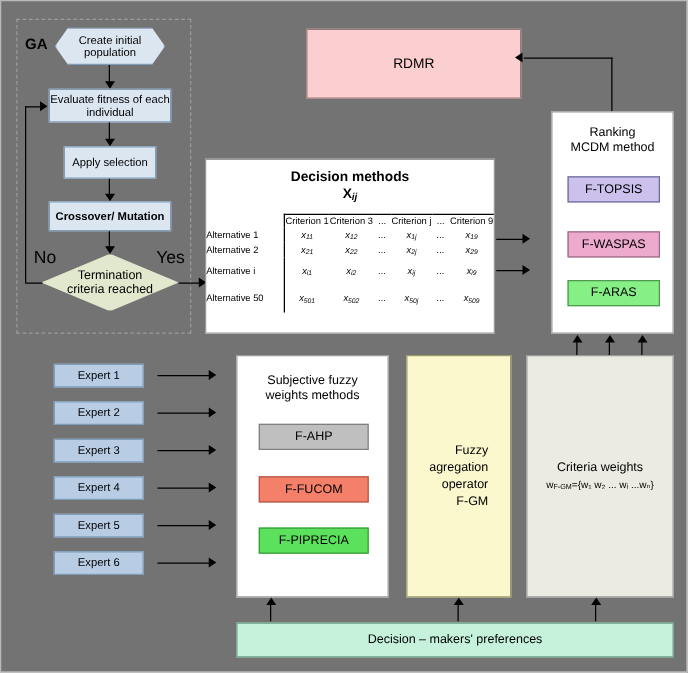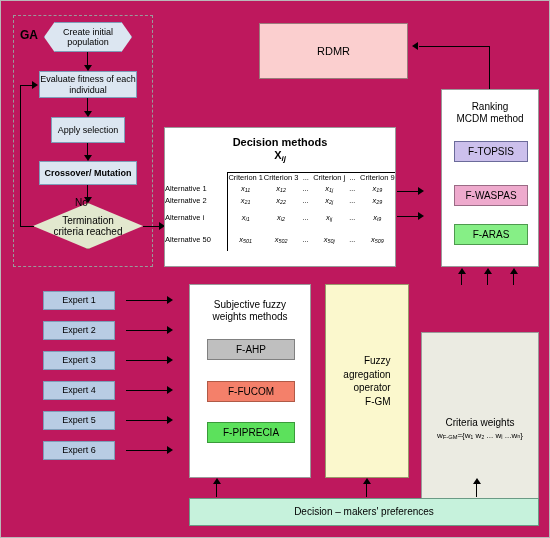--- a/index.html
+++ b/index.html
@@ -1,20 +1,20 @@
 <!DOCTYPE html>
 <html><head>
 <meta charset="utf-8">
 <style>
   html,body{margin:0;padding:0;background:#ffffff;}
   body{font-family:"Liberation Sans","DejaVu Sans",sans-serif;}
   #canvas{
     position:relative;
     width:550px;height:538px;
-    background:#be185d;
+    background:#737373;
     border:1px solid #b9b9b9;
     box-sizing:border-box;
     overflow:hidden;
   }
   .abs{position:absolute;box-sizing:border-box;}
   .box{
     display:flex;align-items:center;justify-content:center;
     text-align:center;line-height:1.15;
     border:1px solid #6b6b6b;
   }
@@ -33,40 +33,40 @@
   .rdmr{background:#fbcfcf;border:1px solid #9a7b7b;font-size:11px;}
   .mcdm-panel{background:#ffffff;border:1px solid #9a9a9a;}
   .m-topsis{background:#ccc0ec;border:1px solid #6b6b9a;font-size:10px;}
   .m-waspas{background:#eeaacd;border:1px solid #9a6b85;font-size:10px;}
   .m-aras{background:#86ef86;border:1px solid #4e9a4e;font-size:10px;}
   .expert{background:#b8cce4;border:1px solid #7f9db9;font-size:9px;}
   .w-ahp{background:#bfbfbf;border:1px solid #808080;font-size:10px;}
   .w-fucom{background:#f4806a;border:1px solid #b05a47;font-size:10px;}
   .w-piprecia{background:#5ce15c;border:1px solid #3a9a3a;font-size:10px;}
   .fuzzy-panel{background:#fbf8cd;border:1px solid #9a9a6b;}
-  .crit-panel{background:#ebebe2;border:1px solid #9a9a9a;margin-top:48px;}
+  .crit-panel{background:#ebebe2;border:1px solid #9a9a9a;}
   .dm-panel{background:#c6f2dc;border:1px solid #6b9a85;font-size:10px;}
   .matrix-panel{background:#ffffff;border:1px solid #9a9a9a;}
   .title{font-size:10px;color:#000;text-align:center;line-height:1.2;}
   .mtitle{font-size:11px;font-weight:bold;text-align:center;}
   .matrix-table{font-size:7.5px;border-collapse:collapse;width:100%;}
   .matrix-table td{padding:0;white-space:nowrap;}
   .mt-rowhdr{text-align:left;padding-right:3px !important;}
   .mt-cell{text-align:center;font-style:italic;}
   .mt-colhdr{text-align:center;font-size:7.5px;padding-bottom:1px !important;}
   .vline{border-left:1px solid #000;}
   .hline-top{border-top:1px solid #000;}
   .sub{font-size:0.72em;vertical-align:-0.25em;}
   
   .ln{position:absolute;background:#000;}
   .ah-d{position:absolute;width:0;height:0;border-left:4px solid transparent;border-right:4px solid transparent;border-top:6px solid #000;}
   .ah-u{position:absolute;width:0;height:0;border-left:4px solid transparent;border-right:4px solid transparent;border-bottom:6px solid #000;}
   .ah-r{position:absolute;width:0;height:0;border-top:4px solid transparent;border-bottom:4px solid transparent;border-left:6px solid #000;}
   .ah-l{position:absolute;width:0;height:0;border-top:4px solid transparent;border-bottom:4px solid transparent;border-right:6px solid #000;}
-  .lbl{position:absolute;font-size:10px;color:#000;margin-left:48px;}
+  .lbl{position:absolute;font-size:14px;color:#000;}
   .formula{font-size:8px;text-align:center;white-space:nowrap;}
 </style>
 </head>
 <body>
 
 <div id="canvas">
 
   <div class="abs ga-dashed" style="left:12px;top:14px;width:140px;height:252px;"></div>
   <div class="abs ga-label" style="left:19px;top:27px;">GA</div>
 
@@ -101,21 +101,21 @@
   <div class="lbl" style="left:26px;top:196px;">No</div>
   <div class="ln" style="left:19px;top:225px;width:14px;height:1px;"></div>
   <div class="ln" style="left:19px;top:84px;width:1px;height:141px;"></div>
   <div class="ln" style="left:19px;top:84px;width:12px;height:1px;"></div>
   <div class="ah-r" style="left:31px;top:80px;"></div>
 
   <div class="lbl" style="left:124px;top:196px;">Yes</div>
   <div class="ln" style="left:142px;top:225px;width:17px;height:1px;"></div>
   <div class="ah-r" style="left:158px;top:221px;"></div>
 
-  <div class="abs box rdmr" style="left:258px;top:22px;width:149px;height:56px;">
+  <div class="abs box rdmr" style="left:244px;top:22px;width:172px;height:56px;">
     <span>RDMR</span>
   </div>
 
   <div class="ln" style="left:488px;top:45px;width:1px;height:43px;"></div>
   <div class="ln" style="left:418px;top:45px;width:71px;height:1px;"></div>
   <div class="ah-l" style="left:411px;top:41px;"></div>
 
   <div class="abs matrix-panel" style="left:163px;top:126px;width:232px;height:140px;">
     <div class="mtitle" style="margin-top:8px;">Decision methods</div>
     <div class="mtitle" style="margin-top:1px;">

